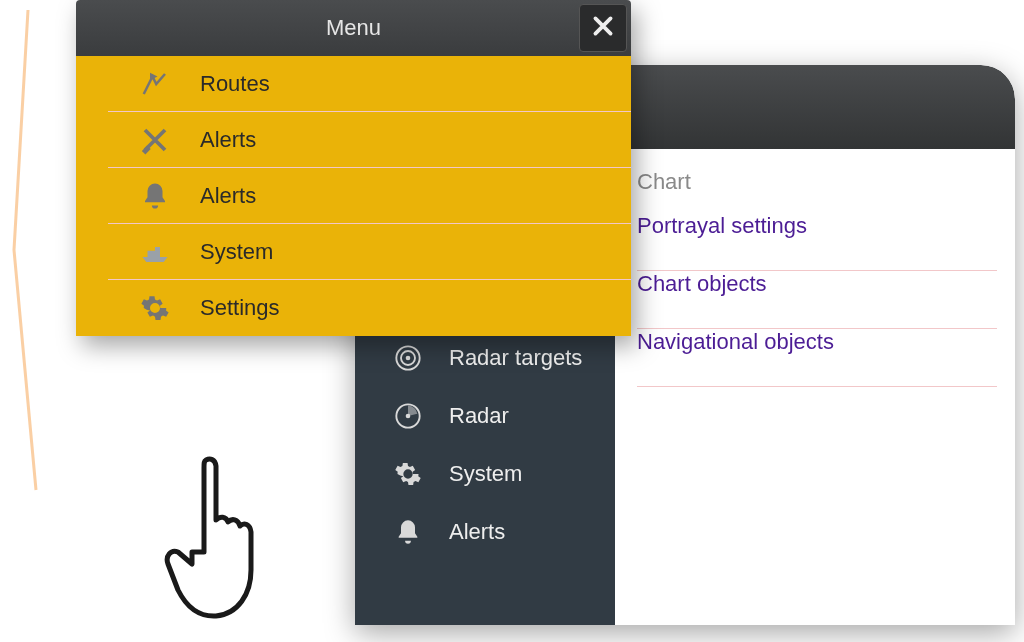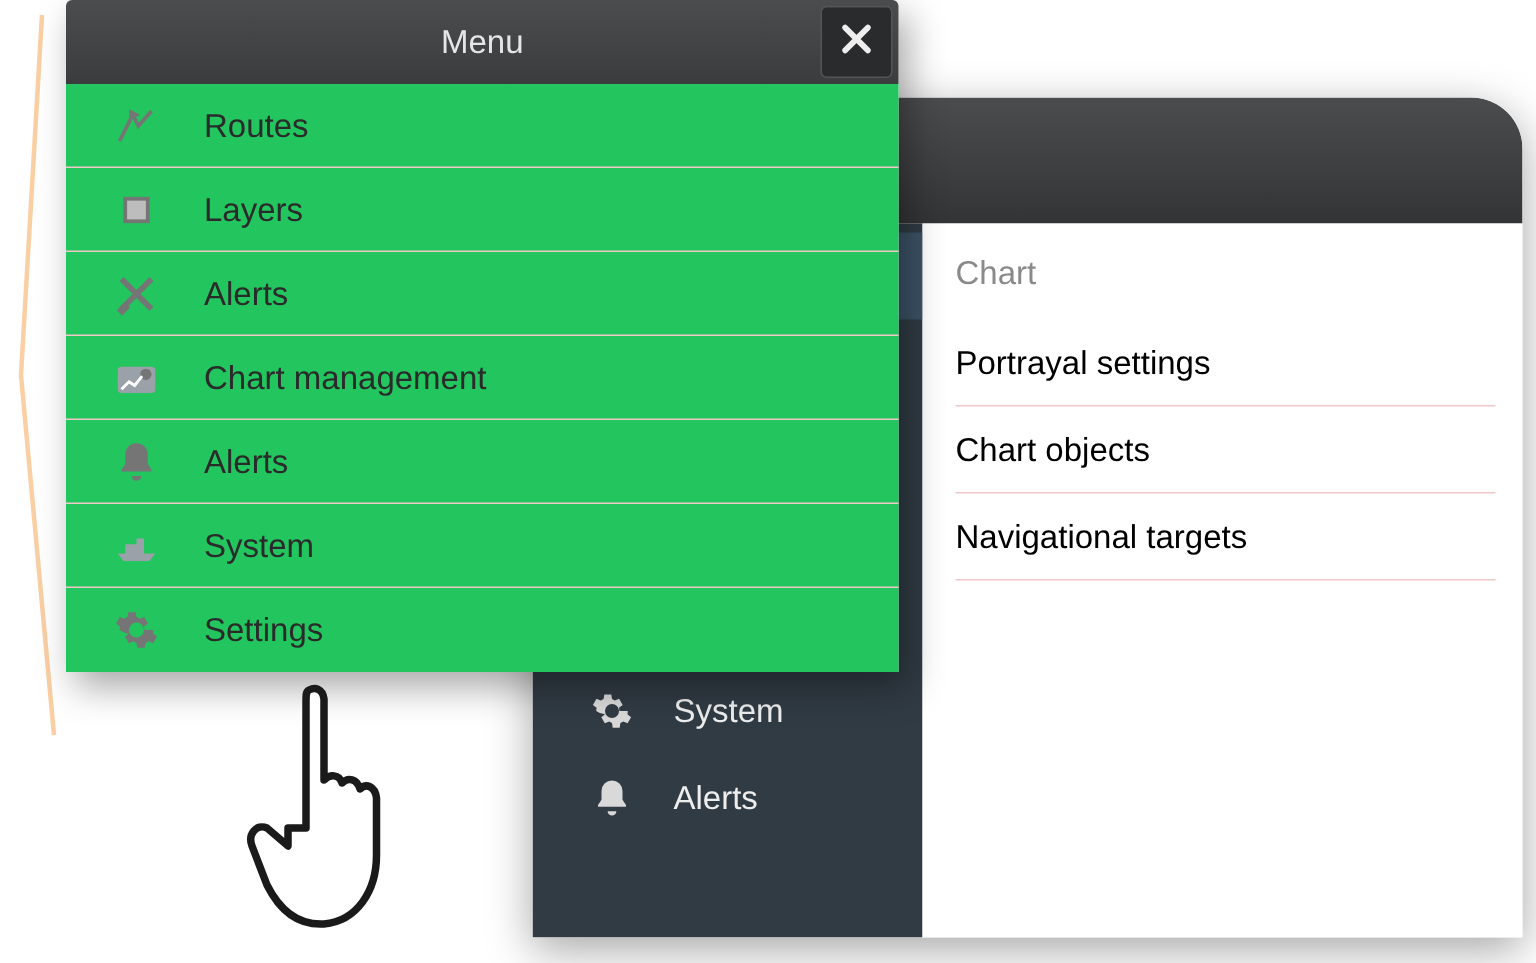--- a/index.html
+++ b/index.html
@@ -9,21 +9,21 @@
     font-family: "Segoe UI", Arial, sans-serif;
     background: #fff;
     position: relative;
     overflow: hidden;
   }
 
   
   .menu-panel {
     position: absolute;
     top: 0;
-    left: 44px;
+    left: 76px;
     width: 555px;
     background: #fff;
     box-shadow: 6px 10px 25px rgba(0,0,0,0.35);
     border-top-left-radius: 4px;
     border-top-right-radius: 4px;
     z-index: 5;
   }
   .menu-titlebar {
     height: 56px;
     background: linear-gradient(to bottom, #4a4c4e 0%, #3a3c3e 100%);
@@ -48,21 +48,21 @@
     background: #2a2b2c;
     border: 1px solid #555;
     border-radius: 4px;
     display: flex;
     align-items: center;
     justify-content: center;
     cursor: pointer;
   }
   .close-btn svg { width: 26px; height: 26px; }
 
-  .menu-list { background: #22c55e; }
+  .menu-list { background: #eab308; padding-left: 32px; }
   .menu-item {
     display: flex;
     align-items: center;
     height: 56px;
     padding-left: 30px;
     border-bottom: 1px solid #f2c7c9;
     cursor: pointer;
   }
   .menu-item:last-child { border-bottom: none; }
   .menu-icon {
@@ -136,24 +136,24 @@
     background: #fff;
     padding: 14px 18px 0 22px;
   }
   .detail-header {
     font-size: 22px;
     color: #8a8a8a;
     padding: 6px 0 18px 0;
   }
   .detail-item {
     font-size: 22px;
-    color: #000000;
+    color: #4c1d95;
     height: 58px;
     display: flex;
-    align-items: center;
+    align-items: flex-start;
     border-bottom: 1px solid #f2c7c9;
     cursor: pointer;
   }
 
   
   .pointer-hand {
     position: absolute;
     left: 162px;
     top: 454px;
     width: 100px;
@@ -258,21 +258,21 @@
 
     <div class="settings-detail">
       <div class="detail-header">Chart</div>
       <div class="detail-item">
         <span>Portrayal settings</span>
       </div>
       <div class="detail-item">
         <span>Chart objects</span>
       </div>
       <div class="detail-item">
-        <span>Navigational targets</span>
+        <span>Navigational objects</span>
       </div>
     </div>
   </div>
 </div>
 
 <div class="menu-panel">
   <div class="menu-titlebar">
     <span class="menu-title">Menu</span>
     <div class="close-btn">
       <span>
@@ -288,51 +288,32 @@
     <div class="menu-item">
       <span class="menu-icon">
         <svg viewBox="0 0 24 24">
             <path d="M3 20 L10 6 L13 12 L20 4" stroke="#757575" stroke-width="2" fill="none"></path>
             <path d="M8 3 L8 9 L14 6 Z" fill="#757575"></path>
           </svg>
       </span>
       <span class="menu-label">Routes</span>
     </div>
 
-    <div class="menu-item">
-      <span class="menu-icon">
-        <svg viewBox="0 0 24 24">
-            <rect x="5" y="5" width="14" height="14" fill="#757575"></rect>
-            <rect x="7" y="7" width="10" height="10" fill="#bdbdbd"></rect>
-          </svg>
-      </span>
-      <span class="menu-label">Layers</span>
-    </div>
 
     <div class="menu-item">
       <span class="menu-icon">
         <svg viewBox="0 0 24 24">
             <path d="M4 20 L20 4 M4 4 L20 20" stroke="#757575" stroke-width="3"></path>
             <rect x="2" y="18" width="6" height="4" fill="#757575" transform="rotate(-45 5 20)"></rect>
           </svg>
       </span>
       <span class="menu-label">Alerts</span>
     </div>
 
 
-    <div class="menu-item">
-      <span class="menu-icon">
-        <svg viewBox="0 0 24 24">
-            <rect x="2" y="6" width="20" height="14" rx="2" fill="#9aa1a8"></rect>
-            <circle cx="17" cy="10" r="3" fill="#757575"></circle>
-            <path d="M4 18 l4-4 3 2 4-5" stroke="#fff" stroke-width="1.5" fill="none"></path>
-          </svg>
-      </span>
-      <span class="menu-label">Chart management</span>
-    </div>
 
     <div class="menu-item">
       <span class="menu-icon">
         <svg viewBox="0 0 24 24">
             <path d="M12 2a6 6 0 0 0-6 6v5l-2 3v1h16v-1l-2-3V8a6 6 0 0 0-6-6zm0 20a2.5 2.5 0 0 0 2.5-2.5h-5A2.5 2.5 0 0 0 12 22z" fill="#757575"></path>
           </svg>
       </span>
       <span class="menu-label">Alerts</span>
     </div>
 

